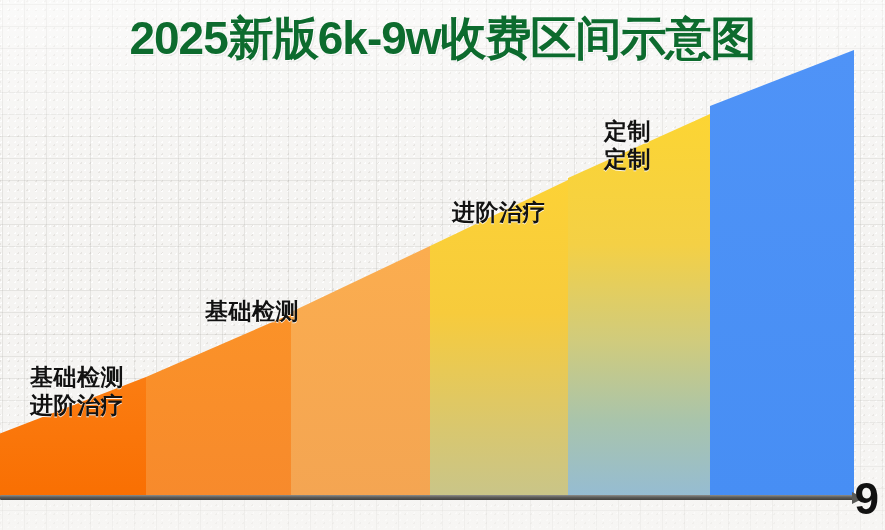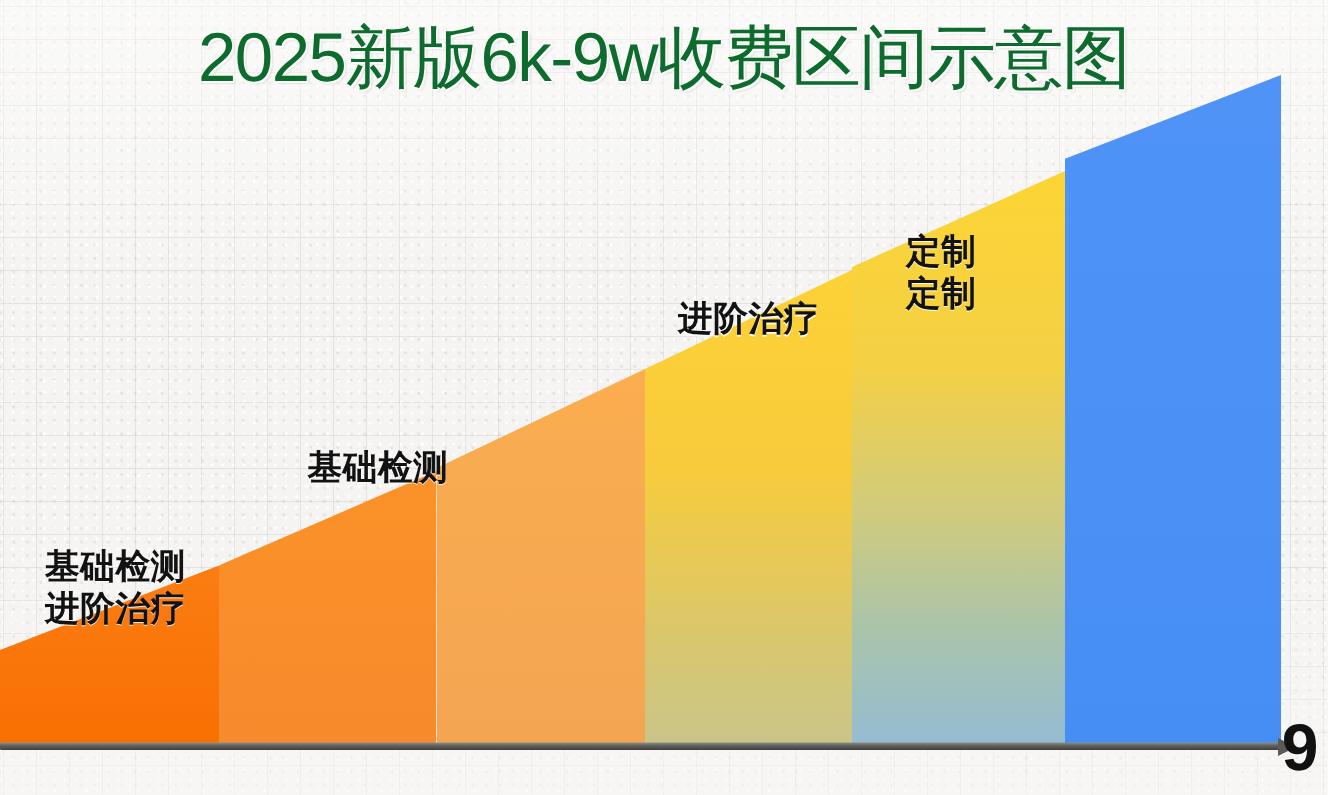--- a/index.html
+++ b/index.html
@@ -42,21 +42,21 @@
   }
 
   
   #title {
     position: absolute;
     left: 0;
     top: 8px;
     width: 885px;
     text-align: center;
     font-size: 46px;
-    font-weight: 400;
+    font-weight: 700;
     letter-spacing: -1px;
     color: #0d6b2e;
     text-shadow: 1px 1px 0 rgba(255,255,255,0.9), 2px 2px 1px rgba(0,0,0,0.07);
     white-space: nowrap;
   }
 
   
   #chart {
     position: absolute;
     left: 0;
@@ -170,21 +170,21 @@
     </div>
 
     <div class="seg-label" style="left:205px; top:202px;">
       <div>基础检测</div>
     </div>
 
     <div class="seg-label" style="left:452px; top:103px;">
       <div>进阶治疗</div>
     </div>
 
-    <div class="seg-label" style="left:604px; top:22px;margin-top:36px;">
+    <div class="seg-label" style="left:604px; top:22px;">
       <div>定制</div>
       <div>定制</div>
     </div>
 
     <div id="page-number">9</div>
 
   </div>
 </div>
 
 </body></html>

